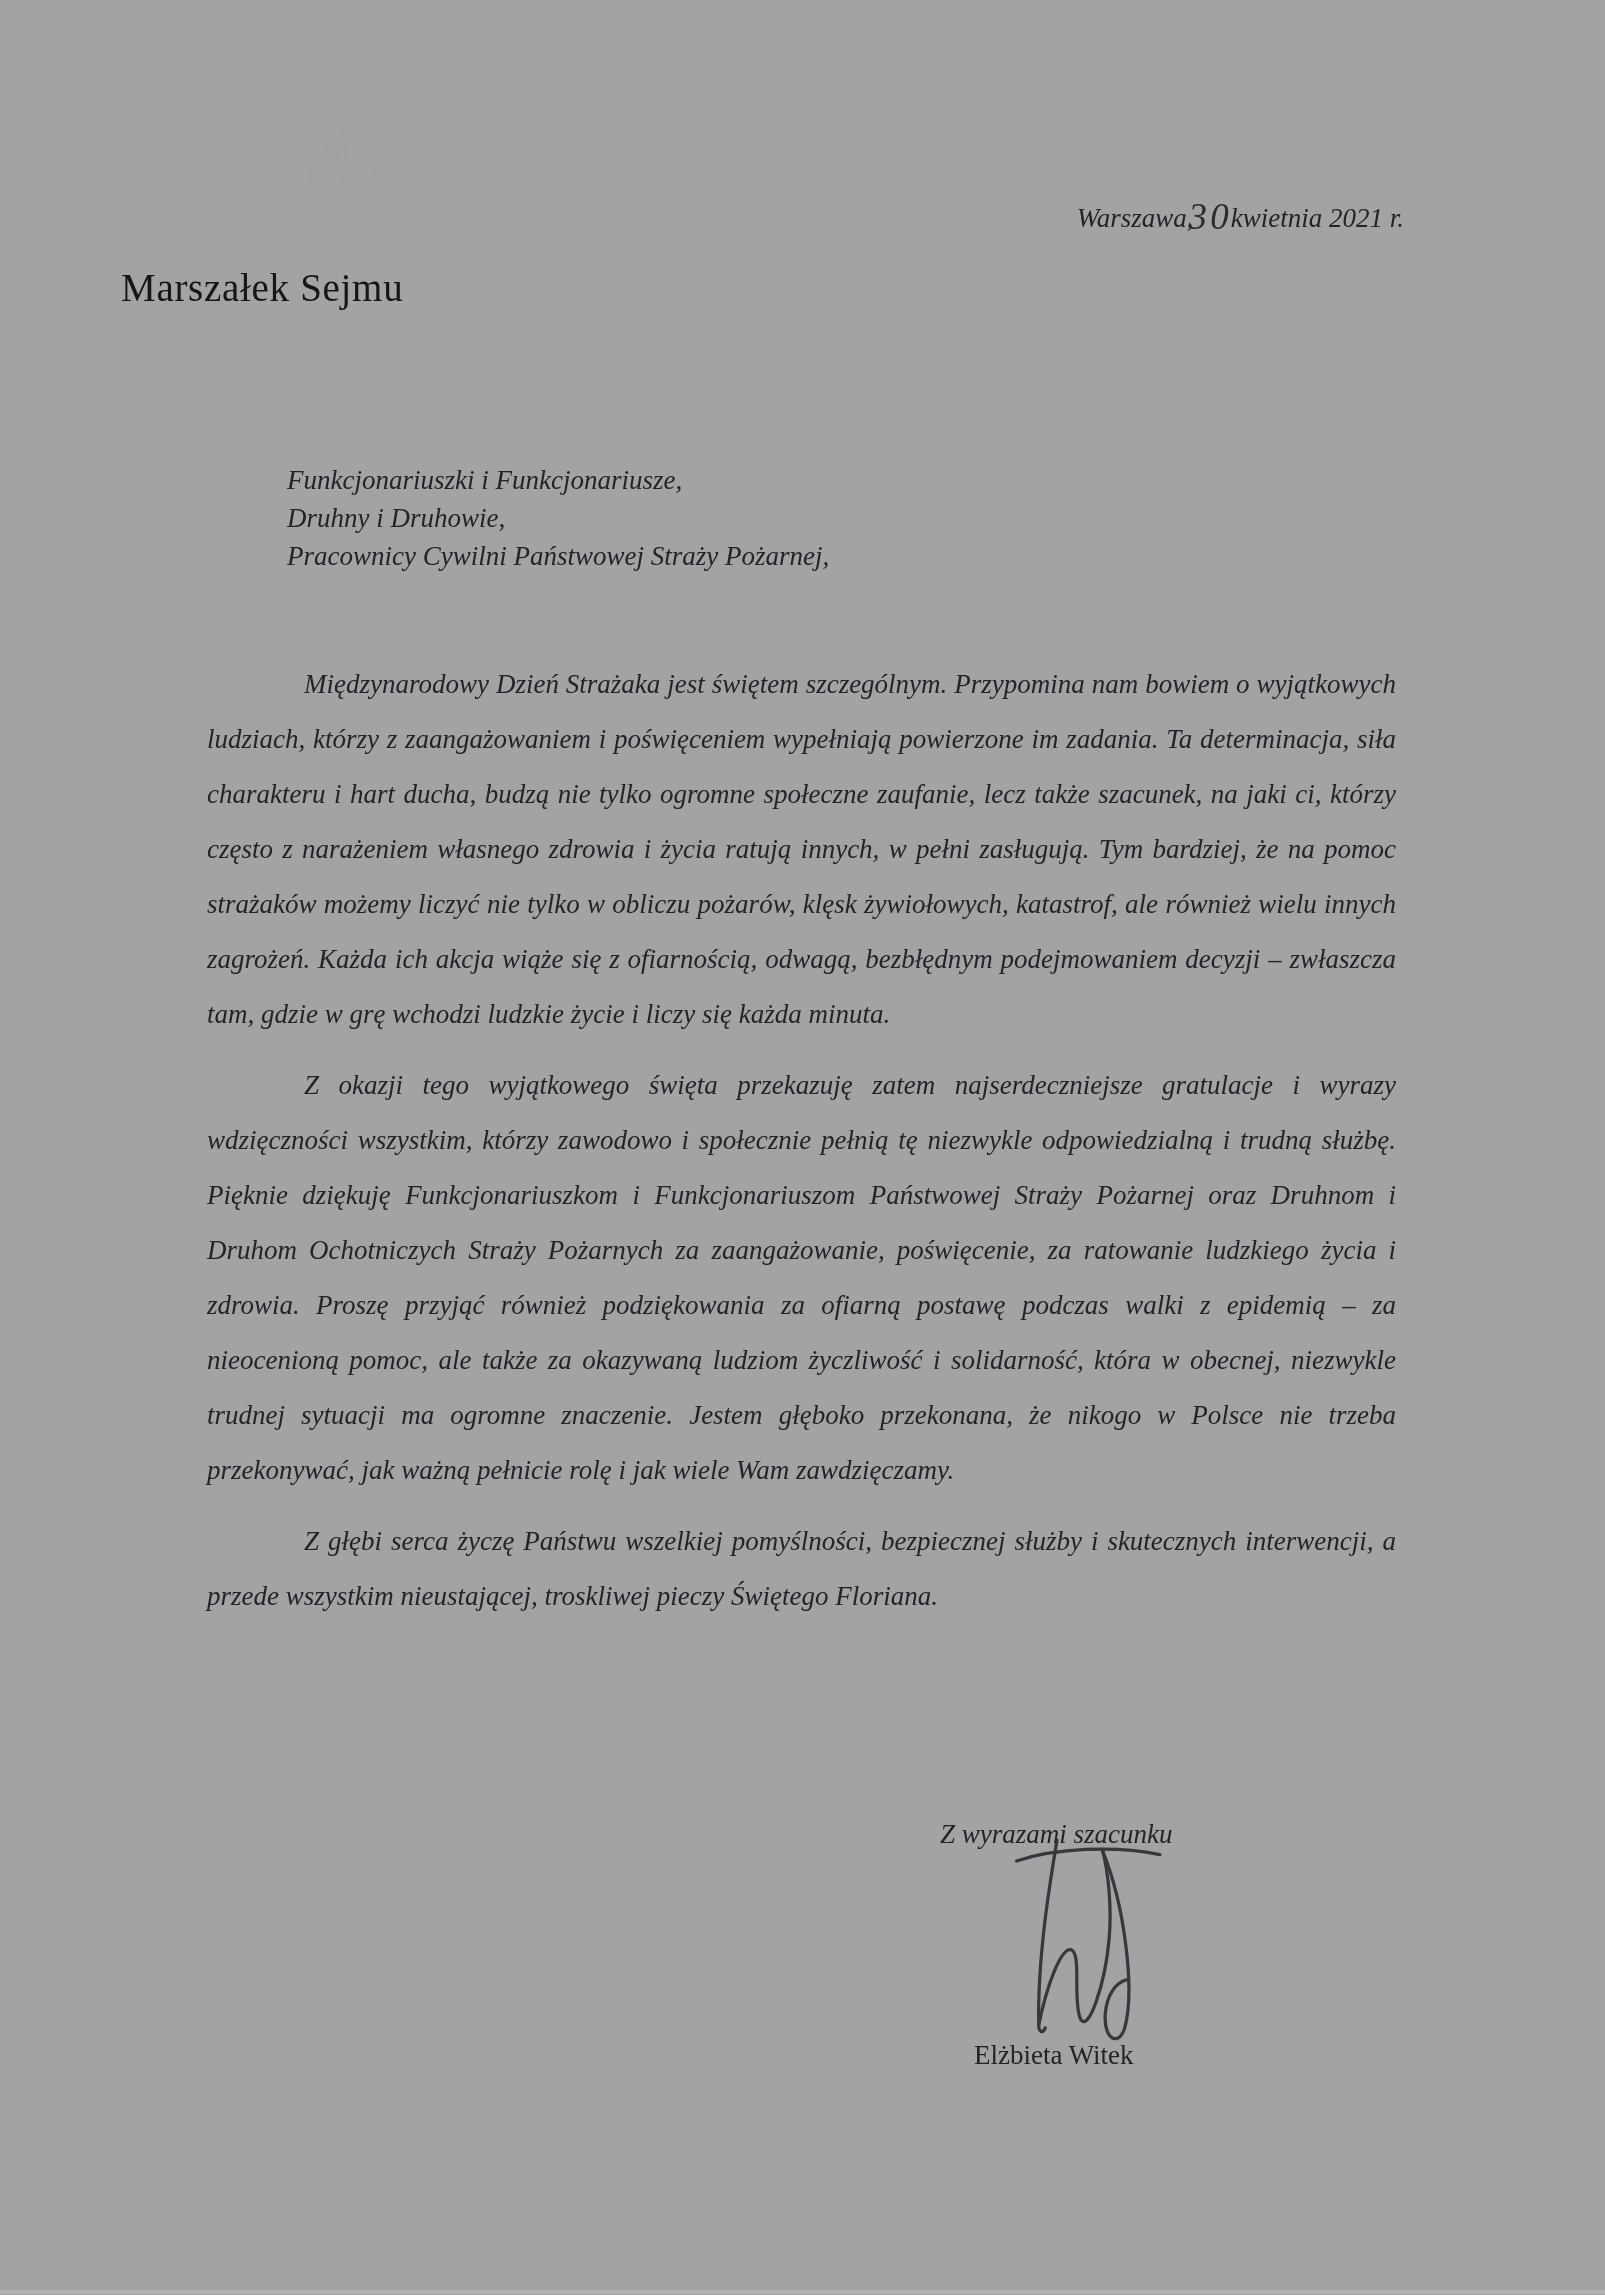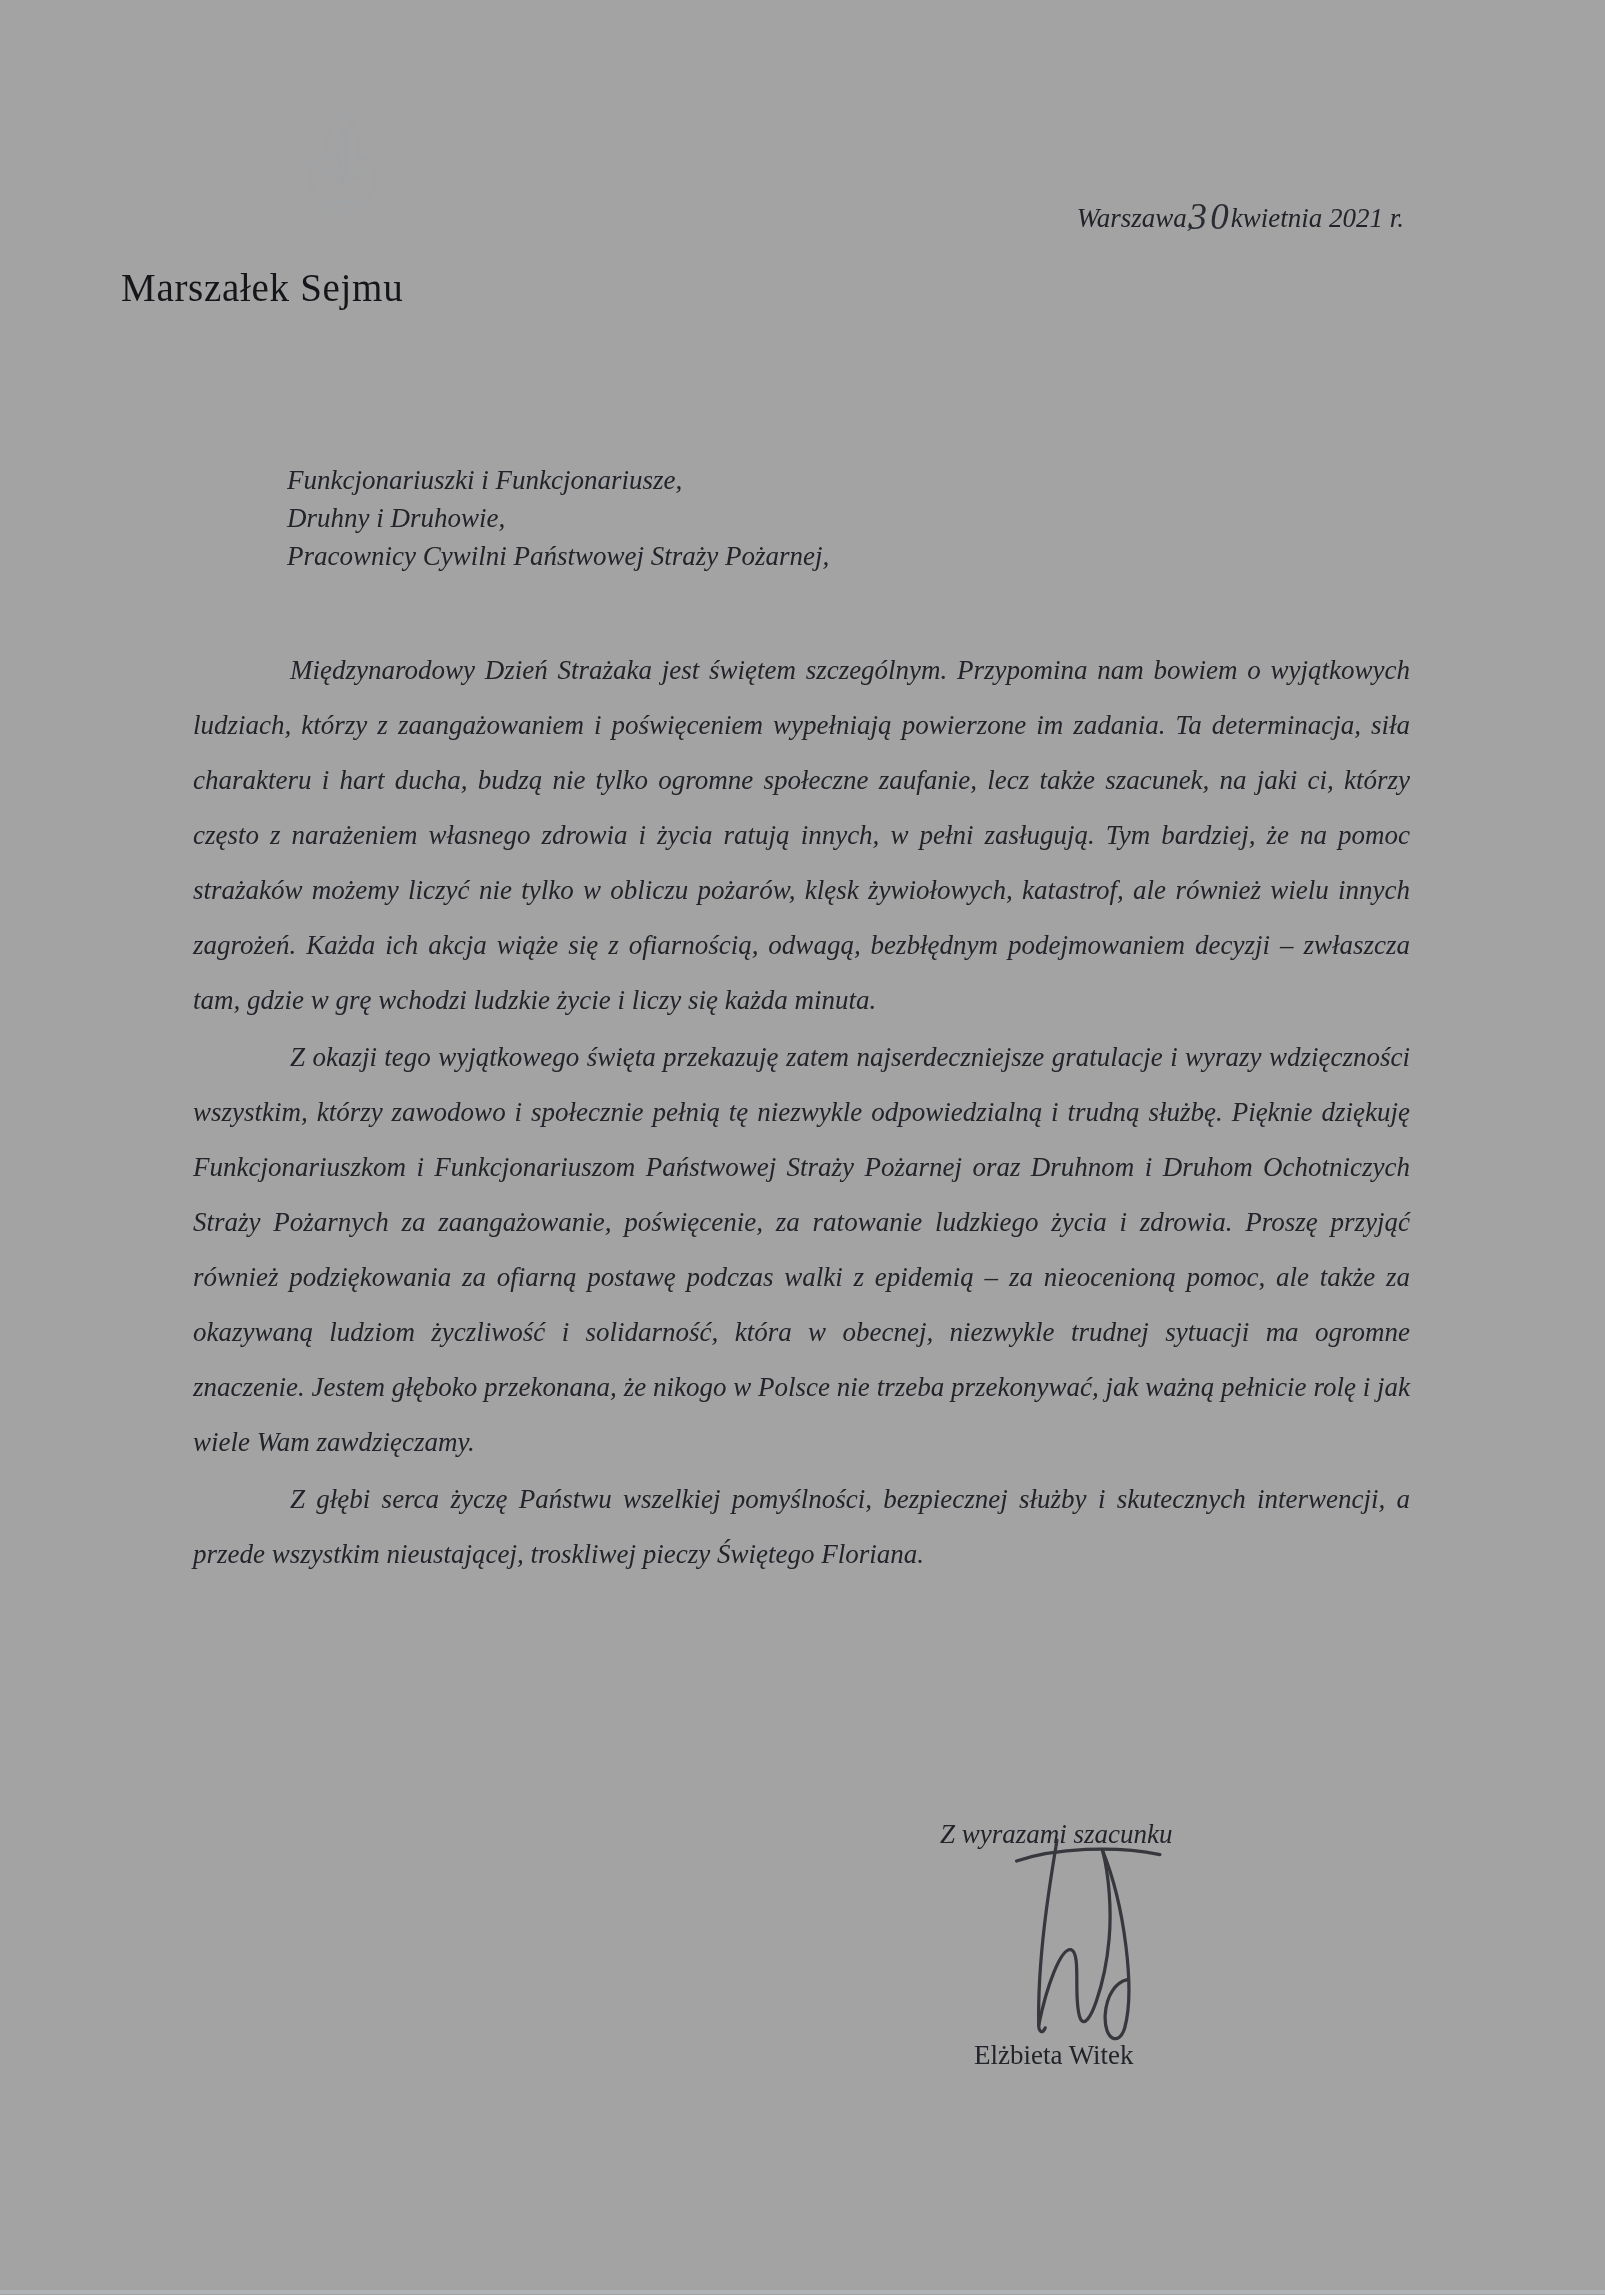--- a/index.html
+++ b/index.html
@@ -73,21 +73,21 @@
     position: absolute;
     left: 191px;
     top: 641px;
     width: 1221px;
     font-size: 27px;
     font-style: italic;
     line-height: 55px;
     text-align: justify;
     color: #22242a;
   }
-  .body-block p { margin: 2px; text-indent: 97px; }
+  .body-block p { margin: 16px; text-indent: 97px; }
 
   
   .closing-phrase {
     position: absolute;
     left: 940px;
     top: 1819px;
     font-size: 27px;
     font-style: italic;
     color: #22242a;
     white-space: nowrap;

